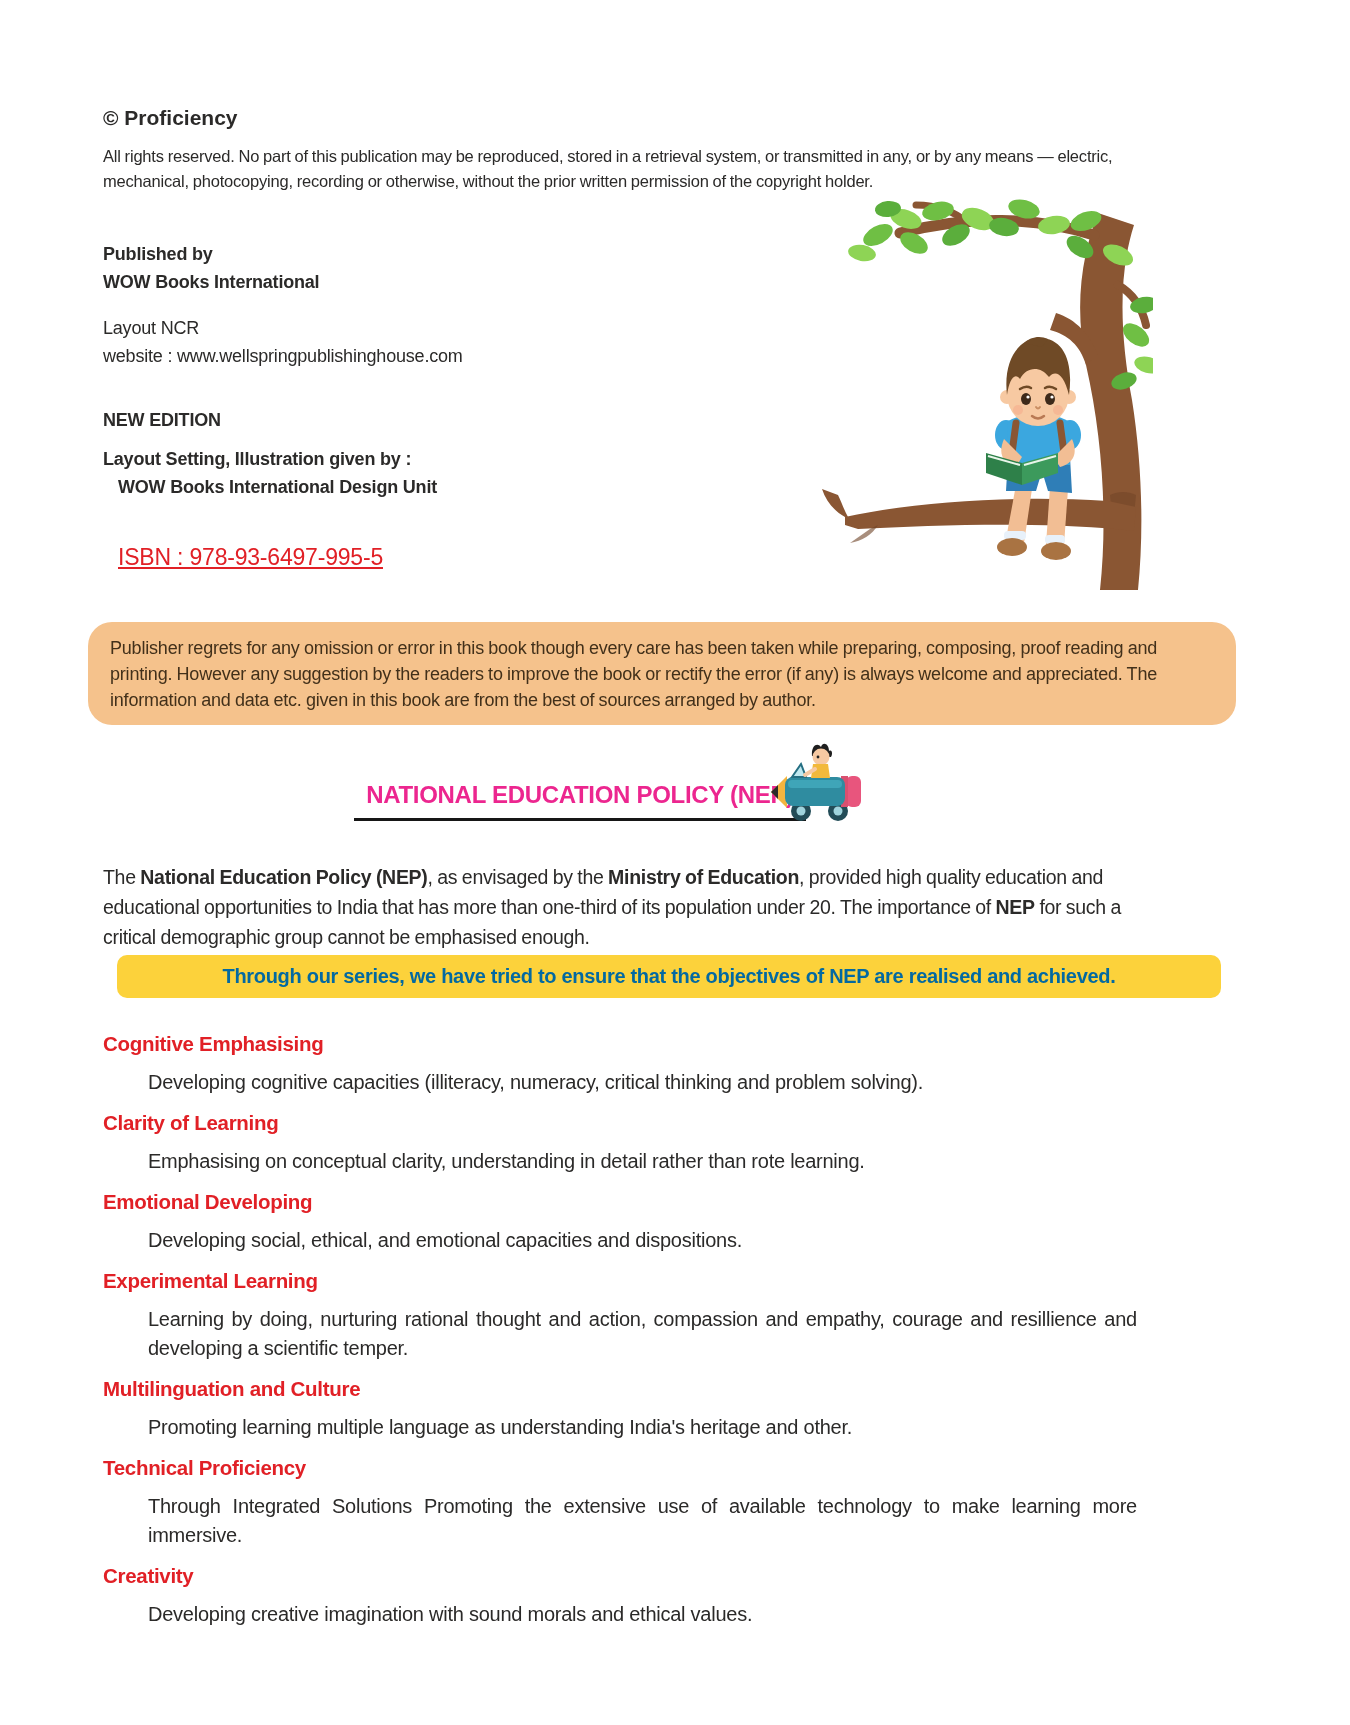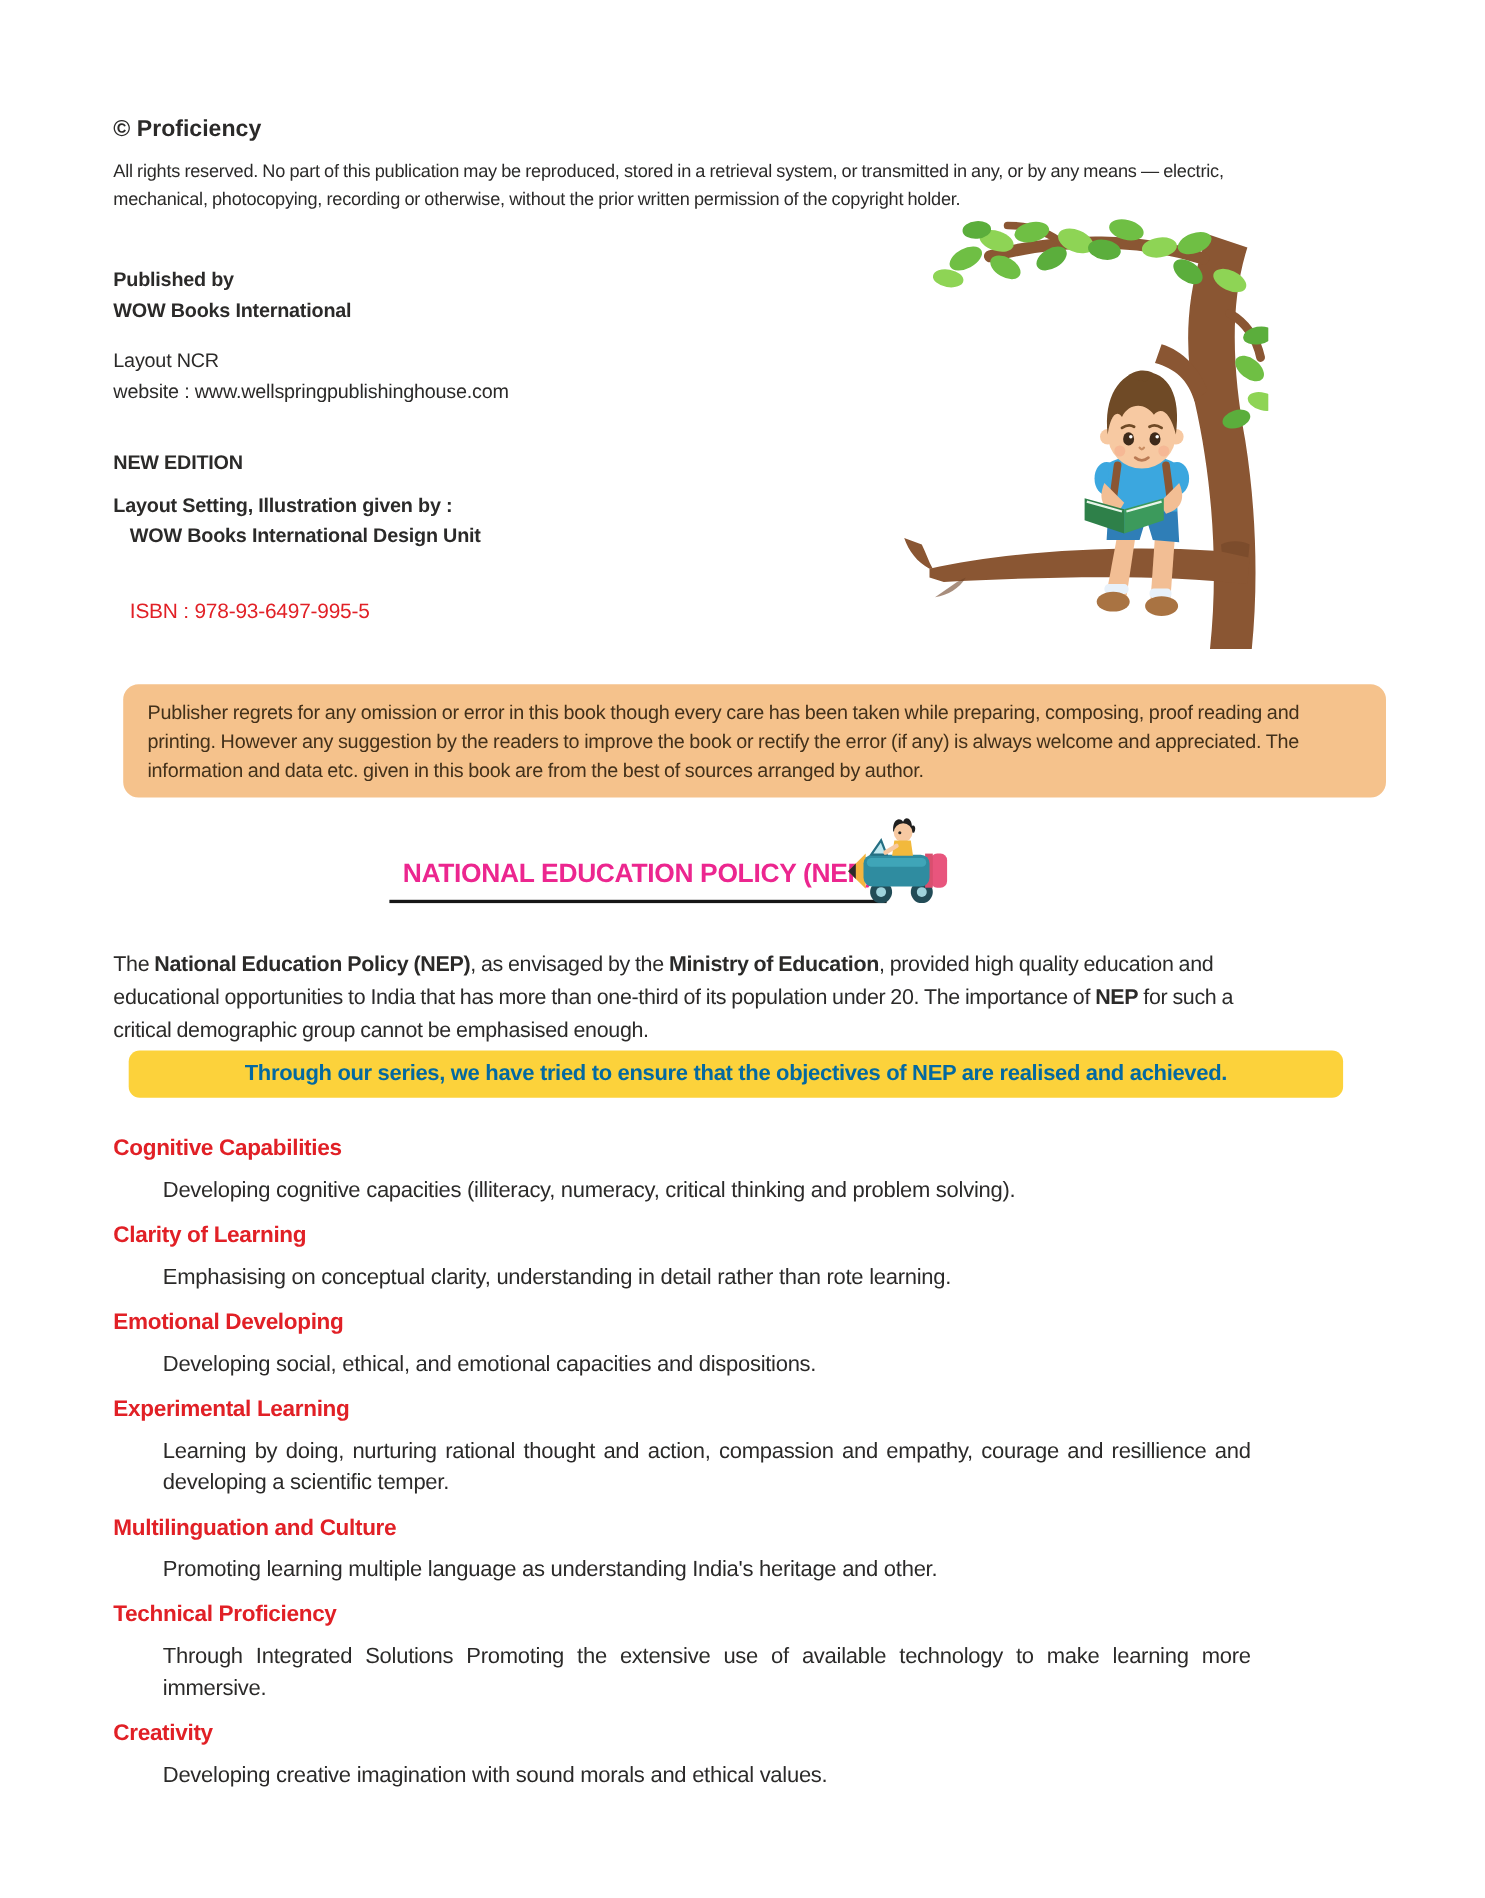--- a/index.html
+++ b/index.html
@@ -14,30 +14,30 @@
   .copyright-title { font-size:21px; font-weight:bold; margin:0 0 14px 0; }
   .copyright-text { font-size:16.5px; line-height:25px; margin:0; letter-spacing:-0.2px; word-spacing:-0.5px; }
 
   
   .publisher-block { position:absolute; top:240px; left:103px; width:720px; font-size:18px; letter-spacing:-0.2px; }
   .publisher-block div { line-height:28px; }
   .pub-location { margin-top:18px; }
   .pub-edition { margin-top:36px; }
   .pub-layout-label { margin-top:11px; }
   .pub-layout-value { padding-left:15px; }
-  .pub-isbn { margin-top:42px; padding-left:15px; color:var(--red,#e12026); font-size:19px; }
+  .pub-isbn { margin-top:42px; padding-left:15px; color:var(--red,#e12026); font-size:23px;text-decoration:underline; }
 
   
   .tree-illustration { position:absolute; top:195px; left:818px; width:335px; height:395px; }
   .pencil-car { position:absolute; top:742px; left:770px; width:96px; height:84px; }
 
   
   .notice-box {
-    position:absolute; top:622px; left:112px; width:1148px; height:103px; box-sizing:border-box;
-    background:var(--notice-bg,#f5c28c); border-radius:14px; padding:13px 22px;
+    position:absolute; top:622px; left:88px; width:1148px; height:103px; box-sizing:border-box;
+    background:var(--notice-bg,#f5c28c); border-radius:24px; padding:13px 22px;
     color:#42301a; font-size:18px; line-height:26px; letter-spacing:-0.2px; word-spacing:-0.5px;
   }
 
   
   .nep-heading-wrap { position:absolute; top:781px; left:0; width:1160px; text-align:center; }
   .nep-title {
     display:inline-block; font-size:24px; font-weight:bold; color:var(--pink,#ec268f);
     letter-spacing:-0.3px; padding:0 12px 9px 12px; border-bottom:3px solid #161616;
   }
 
@@ -186,21 +186,21 @@
   <path d="M43,22 L58,22 L60,36 L41,36 Z" fill="#f2b93c"></path>
   <path d="M45,27 L35,33" stroke="#f7c9a2" stroke-width="4" stroke-linecap="round"></path>
 </svg>
 
 <p class="nep-intro"><span>The </span><span style="font-weight: bold;">National Education Policy (NEP)</span><span>, as envisaged by the </span><span style="font-weight: bold;">Ministry of Education</span><span>,  provided high quality education and educational opportunities to India that has more than one-third of its population under 20. The importance of </span><span style="font-weight: bold;">NEP</span><span> for such a critical demographic group cannot be emphasised enough.</span></p>
 
 <div class="nep-banner">Through our series, we have tried to ensure that the objectives of NEP are realised and achieved.</div>
 
 <div class="nep-list">
   <div>
-    <h3 class="nep-item-title">Cognitive Capabilities</h3>
+    <h3 class="nep-item-title">Cognitive Emphasising</h3>
     <p class="nep-item-desc">Developing cognitive capacities (illiteracy, numeracy, critical thinking and problem solving).</p>
   </div>
 
   <div>
     <h3 class="nep-item-title">Clarity of Learning</h3>
     <p class="nep-item-desc">Emphasising on conceptual clarity, understanding in detail rather than rote learning.</p>
   </div>
 
   <div>
     <h3 class="nep-item-title">Emotional Developing</h3>

